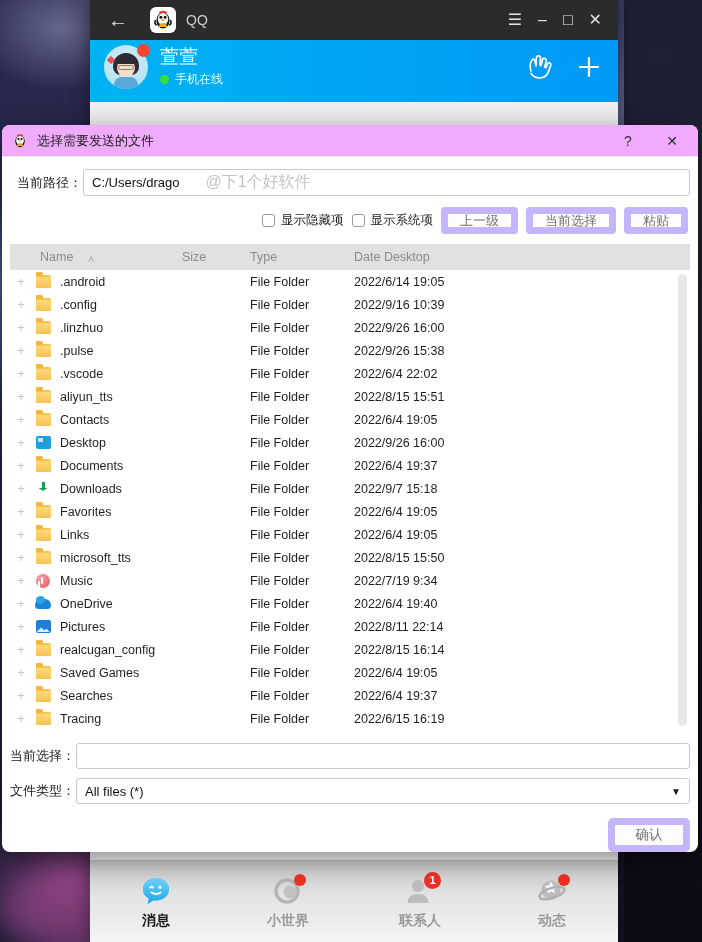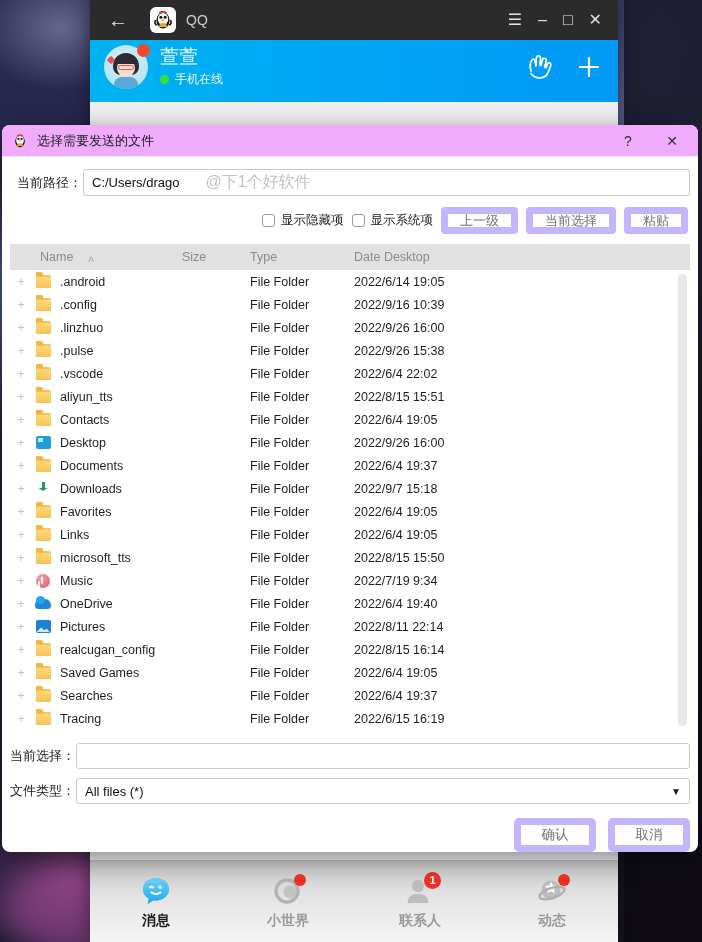--- a/index.html
+++ b/index.html
@@ -662,17 +662,16 @@
     <div class="bottom-row">
       <div class="bottom-label">文件类型：</div>
       <div class="bottom-select">
         <span>All files (*)</span>
         <span class="sel-caret">▼</span>
       </div>
     </div>
 
     <div class="dlg-actions">
       <div class="btn">确认</div>
-      <div class="btn">取消</div>
     </div>
 
   </div>
 </div>
 
 </body></html>

